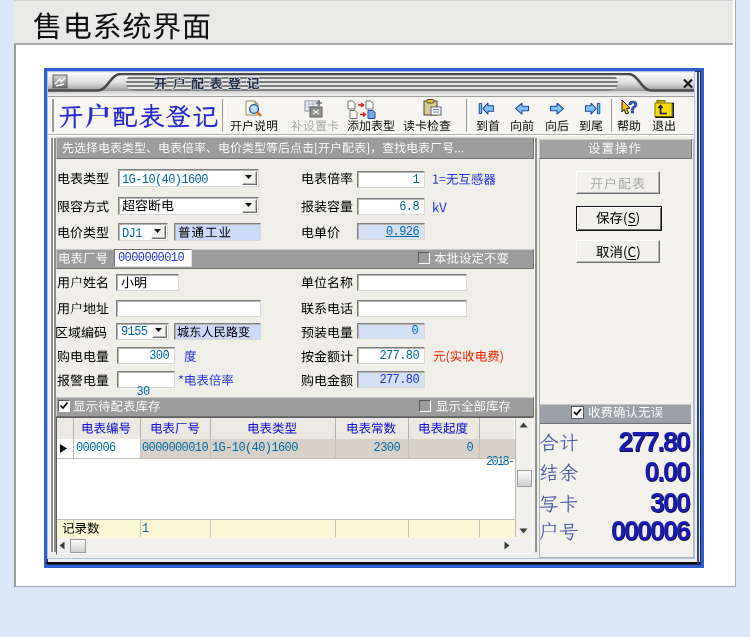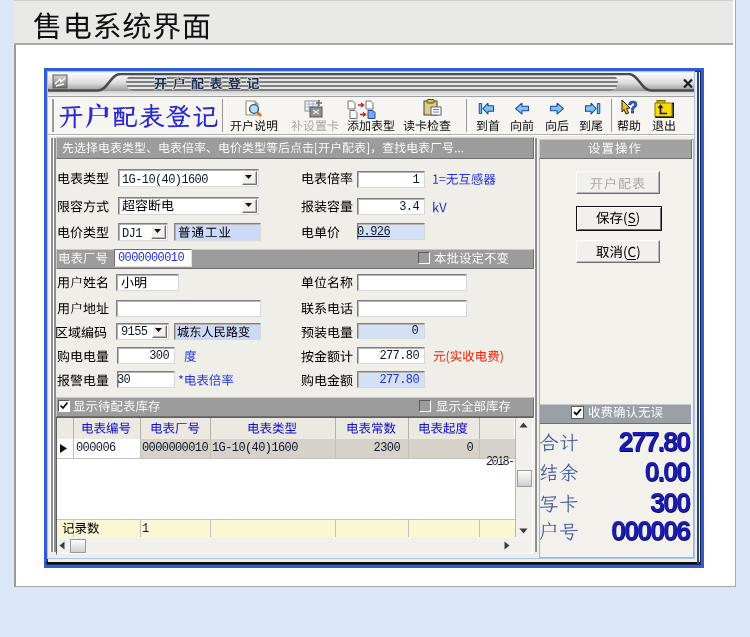--- a/index.html
+++ b/index.html
@@ -1,19 +1,19 @@
 <!DOCTYPE html>
 <html><head><meta charset="utf-8"><style>
 html,body{margin:0;padding:0;}
 body{width:750px;height:637px;background:#dbe7f8;font-family:"Liberation Sans",sans-serif;position:relative;overflow:hidden;}
 .abs{position:absolute;}
 .inp{position:absolute;background:#fff;border:1px solid #7f7f7f;border-right-color:#d8d8d8;border-bottom-color:#d8d8d8;box-shadow:inset 1px 1px 0 #b4b4b4;}
 .inpb{position:absolute;background:#d4e0f6;border:1px solid #7f7f7f;border-right-color:#d8d8d8;border-bottom-color:#d8d8d8;box-shadow:inset 1px 1px 0 #b4b4b4;}
 .bar{position:absolute;background:#9c9c9c;border-top:1px solid #c9c9c9;border-left:1px solid #c9c9c9;border-right:1px solid #6f6f6f;border-bottom:1px solid #6f6f6f;}
-.val{position:absolute;font-family:"Liberation Mono",monospace;font-size:12px;letter-spacing:-0.6px;color:#0f172a;line-height:14px;}
+.val{position:absolute;font-family:"Liberation Mono",monospace;font-size:12px;letter-spacing:-0.6px;color:#0369a1;line-height:14px;}
 .btn3d{position:absolute;background:#f1f0ec;border:1px solid;border-color:#ffffff #6d6d6d #6d6d6d #ffffff;box-shadow:inset -1px -1px 0 #b9b9b9;}
 </style></head><body>
 <div class="abs" style="left:14px;top:0;width:719px;height:586px;background:#ffffff;border-left:2px solid #9a9a9a;border-right:1px solid #a8a8a8;border-bottom:1px solid #a8a8a8;"></div>
 <div class="abs" style="left:14px;top:0;width:719px;height:42px;background:#e9e9e8;border-top:1px solid #d0d0d0;border-bottom:2px solid #a9a9a9;"></div>
 <svg style="position:absolute;left:33px;top:5px;overflow:visible" width="182" height="47">
     <g transform="translate(0,31.9)">
       <path d="M7.2 -24.4C5.8 -21.1 3.5 -18 0.9 -15.9C1.4 -15.5 2.2 -14.6 2.5 -14.2C3.3 -15 4.2 -16 5.1 -17V-7.4H7.2V-8.6H26.2V-10.3H16.8V-12.4H24.2V-14H16.8V-16H24.1V-17.5H16.8V-19.5H25.5V-21.2H17.2C16.8 -22.2 16.1 -23.4 15.5 -24.4L13.5 -23.8C14 -23 14.5 -22 14.8 -21.2H7.9C8.4 -22 8.9 -22.9 9.3 -23.8ZM5 -6.5V2.4H7.2V1H22.2V2.4H24.4V-6.5ZM7.2 -0.8V-4.6H22.2V-0.8ZM14.7 -16V-14H7.2V-16ZM14.7 -17.5H7.2V-19.5H14.7ZM14.7 -12.4V-10.3H7.2V-12.4Z M42.9 -11.8V-7.7H35.7V-11.8ZM45.2 -11.8H52.7V-7.7H45.2ZM42.9 -13.9H35.7V-18H42.9ZM45.2 -13.9V-18H52.7V-13.9ZM33.5 -20.2V-3.7H35.7V-5.5H42.9V-2.5C42.9 0.9 43.9 1.8 47.1 1.8C47.8 1.8 52.7 1.8 53.5 1.8C56.6 1.8 57.3 0.3 57.7 -4.1C57 -4.3 56.1 -4.7 55.5 -5.1C55.3 -1.3 55 -0.4 53.4 -0.4C52.4 -0.4 48.1 -0.4 47.3 -0.4C45.5 -0.4 45.2 -0.7 45.2 -2.4V-5.5H54.9V-20.2H45.2V-24.3H42.9V-20.2Z M67.9 -6.5C66.4 -4.4 64 -2.3 61.6 -0.9C62.2 -0.6 63.1 0.2 63.5 0.6C65.7 -1 68.3 -3.4 70.1 -5.7ZM78 -5.5C80.5 -3.7 83.4 -1 84.9 0.6L86.7 -0.7C85.2 -2.3 82.2 -4.9 79.8 -6.6ZM78.9 -12.9C79.6 -12.2 80.4 -11.4 81.2 -10.5L68.4 -9.7C72.8 -11.8 77.2 -14.5 81.5 -17.7L79.8 -19.1C78.4 -18 76.8 -16.8 75.3 -15.7L68.2 -15.4C70.2 -16.9 72.4 -18.7 74.3 -20.8C78.1 -21.1 81.6 -21.7 84.4 -22.3L82.9 -24.2C78.2 -23 69.8 -22.2 62.7 -21.8C62.9 -21.3 63.2 -20.5 63.3 -20C65.8 -20.1 68.5 -20.2 71.2 -20.5C69.3 -18.5 67.2 -16.8 66.4 -16.3C65.6 -15.6 64.9 -15.2 64.3 -15.1C64.5 -14.6 64.8 -13.6 64.9 -13.2C65.5 -13.4 66.4 -13.5 72.3 -13.9C69.8 -12.3 67.7 -11.2 66.7 -10.7C64.9 -9.8 63.6 -9.3 62.7 -9.1C62.9 -8.6 63.3 -7.5 63.3 -7.1C64.2 -7.4 65.3 -7.6 73.3 -8.2V-0.6C73.3 -0.3 73.2 -0.1 72.7 -0.1C72.2 -0.1 70.6 -0.1 68.9 -0.2C69.2 0.4 69.6 1.4 69.7 2C71.8 2 73.3 2 74.2 1.6C75.2 1.3 75.5 0.7 75.5 -0.6V-8.4L82.7 -8.9C83.5 -7.9 84.2 -7 84.7 -6.3L86.5 -7.3C85.3 -9.1 82.8 -11.7 80.5 -13.7Z M109.6 -10.2V-1C109.6 1.1 110.1 1.7 112.2 1.7C112.6 1.7 114.3 1.7 114.7 1.7C116.5 1.7 117 0.6 117.2 -3.3C116.6 -3.5 115.8 -3.8 115.3 -4.2C115.2 -0.7 115.1 -0.2 114.5 -0.2C114.1 -0.2 112.8 -0.2 112.5 -0.2C111.9 -0.2 111.8 -0.3 111.8 -1V-10.2ZM104.2 -10.2C104 -4.4 103.3 -1.3 98.6 0.5C99.1 0.9 99.7 1.7 100 2.2C105.2 0.1 106.1 -3.7 106.3 -10.2ZM90.6 -1.5 91.1 0.6C93.7 -0.2 97.1 -1.3 100.4 -2.4L100 -4.3C96.5 -3.2 93 -2.1 90.6 -1.5ZM106.7 -23.9C107.2 -22.7 107.9 -21.1 108.2 -20.2H101.2V-18.2H106.4C105.1 -16.4 103.1 -13.7 102.5 -13.1C101.9 -12.6 101.2 -12.4 100.6 -12.2C100.9 -11.7 101.3 -10.6 101.3 -10.1C102.2 -10.4 103.4 -10.6 113.9 -11.6C114.4 -10.8 114.8 -10 115.1 -9.5L116.9 -10.5C116.1 -12.2 114.2 -14.9 112.6 -16.9L110.9 -16C111.5 -15.2 112.2 -14.2 112.8 -13.3L104.8 -12.6C106.1 -14.2 107.8 -16.5 109 -18.2H116.9V-20.2H108.5L110.4 -20.7C110 -21.7 109.3 -23.3 108.7 -24.4ZM91.1 -12.3C91.6 -12.5 92.2 -12.6 95.7 -13.1C94.5 -11.3 93.3 -9.9 92.8 -9.3C91.9 -8.2 91.2 -7.5 90.6 -7.4C90.9 -6.8 91.2 -5.7 91.3 -5.3C91.9 -5.7 92.9 -6 100.1 -7.5C100 -8 100 -8.8 100.1 -9.5L94.6 -8.4C96.8 -10.9 99 -14 100.8 -17.2L98.9 -18.3C98.3 -17.3 97.7 -16.2 97 -15.1L93.5 -14.8C95.3 -17.3 97.1 -20.4 98.4 -23.5L96.2 -24.5C94.9 -21 92.8 -17.2 92.1 -16.3C91.4 -15.3 90.9 -14.6 90.4 -14.5C90.6 -13.9 91 -12.7 91.1 -12.3Z M128.2 -7.9V-6.1C128.2 -4 127.7 -1.2 122.6 0.8C123.1 1.2 123.8 1.9 124.1 2.5C129.8 0.2 130.5 -3.3 130.5 -6.1V-7.9ZM125.9 -16.8H132.6V-13.6H125.9ZM134.7 -16.8H141.5V-13.6H134.7ZM125.9 -21.6H132.6V-18.5H125.9ZM134.7 -21.6H141.5V-18.5H134.7ZM137.4 -7.9V2.3H139.7V-7.8C141.5 -6.6 143.6 -5.5 145.6 -4.9C145.9 -5.5 146.6 -6.3 147.1 -6.8C143.6 -7.7 140.2 -9.5 137.9 -11.8H143.7V-23.4H123.8V-11.8H129.6C127.3 -9.5 123.8 -7.5 120.5 -6.6C121 -6.1 121.6 -5.3 122 -4.8C125.8 -6.1 129.8 -8.7 132.2 -11.8H135.4C136.5 -10.3 138 -9 139.6 -7.9Z M160.3 -9.7H166.4V-6.4H160.3ZM160.3 -11.5V-14.7H166.4V-11.5ZM160.3 -4.6H166.4V-1.2H160.3ZM150.7 -22.4V-20.4H161.9C161.7 -19.2 161.4 -17.8 161.1 -16.7H152V2.3H154.1V0.8H172.8V2.3H175V-16.7H163.3L164.4 -20.4H176.4V-22.4ZM154.1 -1.2V-14.7H158.3V-1.2ZM172.8 -1.2H168.4V-14.7H172.8Z" fill="#101010"></path>
     </g>
   </svg>
 <div class="abs" style="left:44px;top:68px;width:654px;height:494px;background:#efeee8;border:3px solid #2e5ed2;box-shadow:inset 0 0 0 1px #1b2747;"></div>
@@ -246,33 +246,33 @@
     <g transform="translate(0,13.8)">
       <path d="M1.1 0H6.1V-1H4.3V-9.2H3.4C2.9 -8.9 2.3 -8.7 1.5 -8.5V-7.8H3.2V-1H1.1Z M7.4 -5.7H13.4V-6.5H7.4ZM7.4 -2.7H13.4V-3.5H7.4Z M15.3 -9.7V-8.7H19.4C19.4 -7.9 19.4 -6.9 19.2 -6H14.5V-5.1H19.1C18.5 -2.9 17.3 -0.9 14.4 0.2C14.6 0.4 14.9 0.8 15 1C18.2 -0.3 19.5 -2.6 20 -5.1H20.3V-0.8C20.3 0.4 20.6 0.7 21.9 0.7C22.2 0.7 24 0.7 24.2 0.7C25.5 0.7 25.8 0.2 25.9 -1.8C25.6 -1.9 25.2 -2 25 -2.2C24.9 -0.5 24.8 -0.2 24.2 -0.2C23.8 -0.2 22.3 -0.2 22 -0.2C21.4 -0.2 21.2 -0.3 21.2 -0.8V-5.1H25.8V-6H20.2C20.3 -6.9 20.4 -7.8 20.4 -8.7H25.1V-9.7Z M27 -0.4V0.5H38.3V-0.4H35.2C35.5 -2.4 35.9 -5.1 36 -6.8L35.3 -6.9L35.2 -6.9H30.8L31.2 -8.9H37.9V-9.8H27.4V-8.9H30.1C29.8 -6.8 29.3 -4 28.8 -2.4H34.5L34.2 -0.4ZM30.6 -6H35C34.9 -5.2 34.8 -4.2 34.6 -3.3H30.1C30.2 -4.1 30.4 -5 30.6 -6Z M41.8 -7.6V-7H45.8V-7.6ZM42.1 -2.4V-0.3C42.1 0.7 42.5 0.9 44 0.9C44.3 0.9 46.5 0.9 46.9 0.9C48.1 0.9 48.4 0.5 48.5 -1.1C48.3 -1.1 47.9 -1.2 47.6 -1.4C47.6 -0.1 47.5 0.1 46.8 0.1C46.3 0.1 44.4 0.1 44 0.1C43.2 0.1 43.1 0.1 43.1 -0.3V-2.4ZM44.1 -2.5C44.7 -2 45.4 -1.1 45.7 -0.6L46.5 -1C46.1 -1.5 45.4 -2.3 44.8 -2.9ZM48.4 -2C48.9 -1.3 49.5 -0.3 49.7 0.4L50.6 0.1C50.4 -0.6 49.8 -1.6 49.2 -2.3ZM40.8 -2C40.5 -1.3 40 -0.4 39.5 0.2L40.3 0.6C40.8 -0.1 41.2 -1 41.5 -1.7ZM42.8 -5.5H44.8V-4.2H42.8ZM42 -6.2V-3.5H45.5V-6.2ZM40.5 -9.2V-7.4C40.5 -6.1 40.4 -4.3 39.4 -3C39.6 -2.9 40 -2.6 40.1 -2.4C41.1 -3.9 41.3 -5.9 41.3 -7.4V-8.5H46.2C46.4 -7 46.7 -5.7 47.2 -4.7C46.7 -4.2 46.1 -3.8 45.5 -3.4C45.7 -3.2 46 -2.9 46.1 -2.8C46.7 -3.1 47.1 -3.5 47.6 -3.9C48.1 -3.1 48.8 -2.6 49.6 -2.6C50.4 -2.6 50.7 -3.1 50.8 -4.7C50.6 -4.8 50.3 -4.9 50.1 -5.1C50 -4 49.9 -3.5 49.6 -3.5C49.1 -3.5 48.6 -3.9 48.2 -4.6C49 -5.5 49.6 -6.5 50 -7.7L49.2 -7.9C48.8 -7 48.4 -6.2 47.8 -5.4C47.5 -6.2 47.2 -7.3 47.1 -8.5H50.7V-9.2H49.3L49.7 -9.6C49.4 -9.9 48.7 -10.3 48.1 -10.5L47.6 -10.1C48.1 -9.9 48.6 -9.5 49 -9.2H47C47 -9.6 47 -10.1 46.9 -10.5H46C46 -10.1 46.1 -9.6 46.1 -9.2Z M53.8 -9.1H56V-7.4H53.8ZM59.1 -9.1H61.4V-7.4H59.1ZM59 -6.1C59.6 -5.9 60.2 -5.5 60.6 -5.2H57C57.3 -5.7 57.6 -6.1 57.8 -6.5L56.8 -6.7V-9.9H53V-6.6H56.8C56.6 -6.1 56.3 -5.7 55.9 -5.2H52V-4.4H55.1C54.2 -3.7 53.1 -3 51.8 -2.5C51.9 -2.3 52.2 -2 52.3 -1.8L53 -2.1V1H53.9V0.6H55.9V0.9H56.8V-2.9H54.5C55.2 -3.3 55.8 -3.9 56.3 -4.4H58.6C59.2 -3.8 59.9 -3.3 60.6 -2.9H58.3V1H59.2V0.6H61.4V0.9H62.3V-2.1L62.9 -1.9C63 -2.1 63.3 -2.4 63.5 -2.6C62.2 -2.9 60.8 -3.6 59.8 -4.4H63.2V-5.2H61L61.4 -5.6C61 -5.9 60.2 -6.3 59.5 -6.6ZM58.3 -9.9V-6.6H62.3V-9.9ZM53.9 -0.2V-2H55.9V-0.2ZM59.2 -0.2V-2H61.4V-0.2Z" fill="#2233dd"></path>
     </g>
   </svg>
 <svg style="position:absolute;left:301px;top:197px;overflow:visible" width="56" height="23">
     <g transform="translate(0,14.3)">
       <path d="M5.5 -10.5V1H6.5V-5.1H6.9C7.4 -3.8 8 -2.5 8.9 -1.4C8.2 -0.7 7.4 -0.1 6.5 0.4C6.8 0.5 7.1 0.8 7.2 1.1C8.1 0.6 8.9 -0 9.5 -0.7C10.2 0 11 0.6 11.8 1C12 0.8 12.3 0.4 12.5 0.2C11.6 -0.2 10.8 -0.8 10.1 -1.5C11.1 -2.7 11.7 -4.2 12.1 -5.8L11.4 -6.1L11.2 -6H6.5V-9.6H10.6C10.6 -8.4 10.5 -7.9 10.3 -7.7C10.2 -7.6 10.1 -7.6 9.8 -7.6C9.5 -7.6 8.7 -7.6 7.8 -7.7C8 -7.5 8.1 -7.1 8.1 -6.9C9 -6.8 9.8 -6.8 10.2 -6.9C10.6 -6.9 10.9 -7 11.2 -7.2C11.4 -7.5 11.6 -8.2 11.6 -10.1C11.6 -10.2 11.6 -10.5 11.6 -10.5ZM7.8 -5.1H10.9C10.6 -4.1 10.1 -3.1 9.5 -2.2C8.8 -3.1 8.2 -4.1 7.8 -5.1ZM2.5 -10.9V-8.3H0.6V-7.3H2.5V-4.6L0.4 -4L0.7 -3L2.5 -3.6V-0.2C2.5 0.1 2.4 0.1 2.2 0.1C2 0.1 1.3 0.1 0.6 0.1C0.7 0.4 0.8 0.8 0.9 1C1.9 1 2.5 1 2.9 0.9C3.3 0.7 3.4 0.4 3.4 -0.2V-3.9L5 -4.3L4.9 -5.3L3.4 -4.8V-7.3H4.9V-8.3H3.4V-10.9Z M13.9 -9.6C14.5 -9.2 15.2 -8.6 15.5 -8.2L16.1 -8.9C15.8 -9.3 15.1 -9.8 14.5 -10.2ZM18.7 -4.9C18.9 -4.6 19 -4.3 19.1 -4H13.7V-3.2H18.2C17 -2.4 15.2 -1.7 13.5 -1.3C13.7 -1.1 13.9 -0.8 14 -0.6C14.8 -0.8 15.6 -1 16.4 -1.4V-0.5C16.4 0 16 0.2 15.7 0.3C15.8 0.5 16 0.9 16 1.1C16.3 0.9 16.8 0.8 20.5 0C20.5 -0.2 20.5 -0.6 20.5 -0.8L17.3 -0.1V-1.8C18.1 -2.2 18.9 -2.7 19.4 -3.2C20.5 -1.1 22.4 0.3 24.9 1C25 0.7 25.3 0.3 25.5 0.2C24.3 -0.1 23.2 -0.5 22.3 -1.2C23.1 -1.5 24 -2 24.6 -2.5L23.9 -3C23.4 -2.6 22.5 -2 21.7 -1.6C21.2 -2.1 20.7 -2.6 20.4 -3.2H25.3V-4H20.2C20.1 -4.4 19.9 -4.8 19.6 -5.1ZM21.1 -10.9V-9.1H18V-8.3H21.1V-6.2H18.4V-5.3H24.9V-6.2H22.1V-8.3H25.2V-9.1H22.1V-10.9ZM13.5 -6.3 13.8 -5.5 16.5 -6.7V-4.8H17.4V-10.9H16.5V-7.6C15.4 -7.1 14.3 -6.6 13.5 -6.3Z M30.3 -8.2C29.6 -7.3 28.3 -6.3 27.2 -5.8C27.4 -5.6 27.7 -5.2 27.8 -5C29 -5.7 30.4 -6.8 31.2 -7.9ZM33.6 -7.6C34.8 -6.9 36.3 -5.8 37 -5L37.7 -5.7C37 -6.4 35.5 -7.5 34.3 -8.2ZM32.4 -7.1C31.2 -5.1 28.9 -3.5 26.5 -2.6C26.7 -2.4 27 -2.1 27.1 -1.8C27.7 -2.1 28.3 -2.4 28.9 -2.7V1.1H29.8V0.6H35.2V1H36.2V-2.8C36.7 -2.5 37.3 -2.3 37.8 -2C38 -2.3 38.2 -2.6 38.5 -2.8C36.4 -3.7 34.5 -4.7 33 -6.4L33.3 -6.7ZM29.8 -0.3V-2.4H35.2V-0.3ZM29.9 -3.3C30.9 -4 31.8 -4.8 32.5 -5.7C33.4 -4.7 34.3 -4 35.3 -3.3ZM31.6 -10.8C31.8 -10.5 32 -10.1 32.2 -9.7H27.1V-7.4H28V-8.8H36.9V-7.4H37.9V-9.7H33.3C33.1 -10.1 32.9 -10.6 32.6 -11Z M42.2 -8.6H48.7V-7.9H42.2ZM42.2 -9.9H48.7V-9.2H42.2ZM41.3 -10.5V-7.3H49.7V-10.5ZM39.7 -6.8V-6H51.3V-6.8ZM42 -3.5H45V-2.8H42ZM46 -3.5H49.1V-2.8H46ZM42 -4.8H45V-4.1H42ZM46 -4.8H49.1V-4.1H46ZM39.6 -0V0.7H51.4V-0H46V-0.8H50.3V-1.5H46V-2.2H50.1V-5.5H41.1V-2.2H45V-1.5H40.7V-0.8H45V-0Z" fill="#000000"></path>
     </g>
   </svg>
 <div class="inp" style="left:357px;top:198px;width:66px;height:15px;"></div>
-<div class="val" style="left:357px;top:200px;width:62px;text-align:right;">3.4</div>
+<div class="val" style="left:357px;top:200px;width:62px;text-align:right;">6.8</div>
 <svg style="position:absolute;left:432px;top:198px;overflow:visible" width="18" height="23">
     <g transform="translate(0,14.3)">
       <path d="M1.2 0H2.4V-1.9L3.7 -3.4L5.8 0H7L4.4 -4.2L6.7 -7.1H5.4L2.4 -3.3H2.4V-10.3H1.2Z M10.2 0H11.6L14.7 -9.5H13.4L11.9 -4.4C11.6 -3.2 11.3 -2.3 11 -1.2H10.9C10.6 -2.3 10.3 -3.2 10 -4.4L8.4 -9.5H7.2Z" fill="#2233dd"></path>
     </g>
   </svg>
 <svg style="position:absolute;left:301px;top:223px;overflow:visible" width="43" height="23">
     <g transform="translate(0,14.3)">
       <path d="M5.9 -5.3V-3.4H2.7V-5.3ZM6.9 -5.3H10.2V-3.4H6.9ZM5.9 -6.2H2.7V-8.1H5.9ZM6.9 -6.2V-8.1H10.2V-6.2ZM1.6 -9V-1.7H2.7V-2.5H5.9V-1.1C5.9 0.4 6.3 0.8 7.8 0.8C8.1 0.8 10.3 0.8 10.6 0.8C12 0.8 12.3 0.1 12.5 -1.8C12.2 -1.9 11.8 -2.1 11.5 -2.3C11.4 -0.6 11.3 -0.2 10.6 -0.2C10.1 -0.2 8.2 -0.2 7.8 -0.2C7 -0.2 6.9 -0.3 6.9 -1.1V-2.5H11.2V-9H6.9V-10.9H5.9V-9Z M15.9 -5.7H19V-4.3H15.9ZM20 -5.7H23.2V-4.3H20ZM15.9 -7.8H19V-6.5H15.9ZM20 -7.8H23.2V-6.5H20ZM22.2 -10.9C21.9 -10.2 21.4 -9.3 20.9 -8.7H17.8L18.3 -8.9C18 -9.5 17.4 -10.3 16.9 -10.9L16.1 -10.5C16.5 -9.9 17 -9.2 17.3 -8.7H14.9V-3.4H19V-2.2H13.7V-1.3H19V1H20V-1.3H25.3V-2.2H20V-3.4H24.2V-8.7H22C22.4 -9.2 22.9 -9.9 23.3 -10.5Z M35.4 -5.9V1H36.4V-5.9ZM31.7 -5.8V-4.1C31.7 -2.8 31.6 -0.8 29.7 0.5C29.9 0.6 30.3 0.9 30.4 1.1C32.5 -0.4 32.7 -2.6 32.7 -4.1V-5.8ZM33.8 -10.9C33.1 -9.3 31.7 -7.3 29.3 -6C29.6 -5.9 29.8 -5.5 30 -5.3C31.8 -6.4 33.1 -7.8 34 -9.3C35.1 -7.7 36.5 -6.3 37.9 -5.4C38.1 -5.7 38.4 -6 38.6 -6.2C37.1 -7 35.5 -8.6 34.5 -10.2L34.8 -10.8ZM29.5 -10.9C28.8 -8.9 27.7 -7 26.5 -5.7C26.7 -5.5 26.9 -5 27.1 -4.8C27.4 -5.2 27.8 -5.7 28.2 -6.2V1H29.1V-7.8C29.6 -8.7 30.1 -9.7 30.4 -10.6Z" fill="#000000"></path>
     </g>
   </svg>
 <div class="inpb" style="left:357px;top:223px;width:66px;height:15px;"></div>
-<div class="val" style="left:357px;top:225px;width:62px;text-align:left;text-decoration:underline;">0.926</div>
+<div class="val" style="left:357px;top:225px;width:62px;text-align:right;text-decoration:underline;">0.926</div>
 <div class="bar" style="left:56px;top:249px;width:476px;height:18px;"></div>
 <svg style="position:absolute;left:58px;top:249px;overflow:visible" width="54" height="22">
     <g transform="translate(0,13.8)">
       <path d="M5.7 -5.1V-3.3H2.6V-5.1ZM6.6 -5.1H9.9V-3.3H6.6ZM5.7 -6H2.6V-7.8H5.7ZM6.6 -6V-7.8H9.9V-6ZM1.6 -8.7V-1.6H2.6V-2.4H5.7V-1.1C5.7 0.4 6.1 0.8 7.5 0.8C7.8 0.8 9.9 0.8 10.2 0.8C11.6 0.8 11.9 0.1 12 -1.8C11.7 -1.9 11.3 -2 11.1 -2.2C11 -0.6 10.9 -0.2 10.2 -0.2C9.7 -0.2 7.9 -0.2 7.5 -0.2C6.8 -0.2 6.6 -0.3 6.6 -1V-2.4H10.8V-8.7H6.6V-10.5H5.7V-8.7Z M15.7 1C15.9 0.8 16.4 0.6 19.9 -0.5C19.8 -0.7 19.8 -1 19.7 -1.3L16.7 -0.4V-3.1C17.4 -3.7 18.1 -4.2 18.6 -4.8C19.6 -2.2 21.4 -0.3 24 0.6C24.1 0.3 24.4 -0 24.6 -0.2C23.4 -0.6 22.3 -1.2 21.4 -2C22.2 -2.5 23.1 -3.2 23.9 -3.8L23.1 -4.3C22.5 -3.8 21.6 -3.1 20.9 -2.6C20.4 -3.2 19.9 -4 19.6 -4.8H24.2V-5.6H19.2V-6.7H23.2V-7.5H19.2V-8.6H23.8V-9.4H19.2V-10.5H18.2V-9.4H13.8V-8.6H18.2V-7.5H14.4V-6.7H18.2V-5.6H13.3V-4.8H17.5C16.3 -3.8 14.5 -2.8 12.9 -2.3C13.2 -2.1 13.4 -1.8 13.6 -1.5C14.3 -1.8 15 -2.1 15.7 -2.5V-0.7C15.7 -0.2 15.4 0 15.2 0.1C15.4 0.3 15.6 0.8 15.7 1Z M26.8 -9.6V-5.9C26.8 -4 26.7 -1.4 25.5 0.4C25.8 0.5 26.2 0.8 26.4 1C27.6 -1 27.8 -3.9 27.8 -5.9V-8.7H36.7V-9.6Z M40.8 -9.2H46.7V-7.5H40.8ZM39.8 -10V-6.6H47.7V-10ZM38.3 -5.5V-4.6H40.9C40.6 -3.9 40.3 -3 40 -2.4H46.6C46.4 -0.9 46.1 -0.2 45.8 0C45.6 0.1 45.5 0.1 45.2 0.1C44.8 0.1 43.9 0.1 43 0C43.2 0.3 43.4 0.7 43.4 0.9C44.2 1 45.1 1 45.5 1C46 1 46.3 0.9 46.6 0.6C47 0.2 47.4 -0.7 47.6 -2.8C47.7 -3 47.7 -3.2 47.7 -3.2H41.4L41.9 -4.6H49.2V-5.5Z" fill="#ffffff"></path>
     </g>
   </svg>
 <div class="abs" style="left:114px;top:249px;width:76px;height:16px;background:#ffffff;border:1px solid #6f6f6f;border-right-color:#e0e0e0;border-bottom-color:#e0e0e0;"></div>
 <div class="val" style="left:118px;top:251px;color:#2233cc;">0000000010</div>
 <div class="abs" style="left:418px;top:252px;width:10px;height:10px;background:#9c9c9c;border:1px solid #ffffff;border-top-color:#5a5a5a;border-left-color:#5a5a5a;"></div>
 <svg style="position:absolute;left:434px;top:249px;overflow:visible" width="79" height="22">
@@ -356,21 +356,21 @@
     <g transform="translate(0,13.8)">
       <path d="M1.8 -9.5V-8.6H10.7V-9.5ZM0.7 -6V-5.1H3.9C3.7 -2.8 3.3 -0.8 0.6 0.2C0.8 0.4 1.1 0.8 1.2 1C4.1 -0.2 4.7 -2.4 4.9 -5.1H7.3V-0.6C7.3 0.5 7.6 0.8 8.7 0.8C9 0.8 10.3 0.8 10.5 0.8C11.6 0.8 11.9 0.2 12 -2C11.7 -2 11.3 -2.2 11.1 -2.4C11.1 -0.5 11 -0.1 10.5 -0.1C10.2 -0.1 9.1 -0.1 8.8 -0.1C8.3 -0.1 8.2 -0.2 8.2 -0.6V-5.1H11.8V-6Z M15.5 2.5 16.2 2.1C15.1 0.4 14.6 -1.8 14.6 -3.9C14.6 -6 15.1 -8.1 16.2 -9.9L15.5 -10.2C14.3 -8.3 13.7 -6.3 13.7 -3.9C13.7 -1.4 14.3 0.6 15.5 2.5Z M23.5 -1.3C25.1 -0.7 26.8 0.2 27.8 0.9L28.4 0.2C27.3 -0.6 25.6 -1.4 23.9 -2ZM19.7 -7C20.4 -6.6 21.2 -5.9 21.6 -5.5L22.2 -6.2C21.8 -6.6 21 -7.2 20.3 -7.6ZM18.5 -5C19.2 -4.6 20 -4 20.4 -3.6L21 -4.3C20.6 -4.7 19.7 -5.3 19 -5.6ZM17.9 -9.1V-6.5H18.8V-8.2H27.2V-6.5H28.1V-9.1H23.8C23.7 -9.5 23.3 -10.1 23 -10.6L22.1 -10.3C22.3 -9.9 22.6 -9.5 22.7 -9.1ZM17.6 -3.2V-2.4H22.1C21.4 -1.2 20.1 -0.4 17.7 0.1C17.9 0.4 18.2 0.7 18.3 1C21.1 0.3 22.5 -0.8 23.2 -2.4H28.4V-3.2H23.5C23.9 -4.4 23.9 -5.9 24 -7.6H23C23 -5.8 22.9 -4.4 22.5 -3.2Z M36.6 -7.2H39.3C39 -5.6 38.6 -4.2 38 -3.1C37.4 -4.2 36.9 -5.6 36.5 -7ZM36.4 -10.5C36.1 -8.3 35.4 -6.3 34.3 -5C34.6 -4.8 34.9 -4.4 35 -4.2C35.4 -4.7 35.7 -5.2 36 -5.8C36.4 -4.5 36.9 -3.3 37.5 -2.2C36.8 -1.2 35.8 -0.4 34.6 0.2C34.8 0.4 35.1 0.8 35.2 1C36.4 0.4 37.3 -0.4 38 -1.4C38.8 -0.4 39.6 0.4 40.6 1C40.8 0.7 41.1 0.4 41.3 0.2C40.2 -0.3 39.3 -1.2 38.6 -2.2C39.4 -3.6 39.9 -5.2 40.2 -7.2H41.2V-8.1H36.9C37.1 -8.8 37.3 -9.6 37.4 -10.4ZM30.4 -1.2C30.6 -1.5 31 -1.6 33.3 -2.5V1H34.2V-10.3H33.3V-3.4L31.4 -2.7V-9.1H30.4V-3C30.4 -2.5 30.2 -2.2 30 -2.1C30.1 -1.9 30.3 -1.5 30.4 -1.2Z M47.4 -5.1V-3.3H44.3V-5.1ZM48.4 -5.1H51.6V-3.3H48.4ZM47.4 -6H44.3V-7.8H47.4ZM48.4 -6V-7.8H51.6V-6ZM43.3 -8.7V-1.6H44.3V-2.4H47.4V-1.1C47.4 0.4 47.8 0.8 49.2 0.8C49.5 0.8 51.6 0.8 52 0.8C53.3 0.8 53.6 0.1 53.8 -1.8C53.5 -1.9 53.1 -2 52.8 -2.2C52.7 -0.6 52.6 -0.2 51.9 -0.2C51.5 -0.2 49.6 -0.2 49.2 -0.2C48.5 -0.2 48.4 -0.3 48.4 -1V-2.4H52.5V-8.7H48.4V-10.5H47.4V-8.7Z M60.1 -2.9C59.8 -1.1 58.7 -0.2 54.8 0.2C54.9 0.4 55.1 0.8 55.2 1C59.3 0.5 60.6 -0.6 61.1 -2.9ZM60.7 -0.7C62.3 -0.3 64.4 0.5 65.5 1L66 0.3C64.9 -0.3 62.8 -1 61.2 -1.4ZM58.6 -7.5C58.6 -7.1 58.6 -6.8 58.4 -6.5H56.7L56.8 -7.5ZM59.5 -7.5H61.5V-6.5H59.4C59.5 -6.8 59.5 -7.1 59.5 -7.5ZM56.1 -8.1C56 -7.4 55.8 -6.5 55.7 -5.8H58C57.4 -5.3 56.5 -4.8 55 -4.5C55.1 -4.3 55.3 -3.9 55.4 -3.7C55.8 -3.8 56.2 -3.9 56.6 -4V-0.7H57.5V-3.4H63.5V-0.8H64.5V-4.2H57C58.1 -4.7 58.7 -5.2 59.1 -5.8H61.5V-4.5H62.4V-5.8H64.9C64.9 -5.5 64.8 -5.3 64.8 -5.2C64.7 -5.2 64.6 -5.2 64.5 -5.2C64.3 -5.2 64 -5.2 63.6 -5.2C63.7 -5 63.8 -4.8 63.8 -4.6C64.2 -4.5 64.7 -4.5 64.9 -4.5C65.1 -4.6 65.3 -4.6 65.5 -4.8C65.7 -5 65.8 -5.4 65.9 -6.2C65.9 -6.3 65.9 -6.5 65.9 -6.5H62.4V-7.5H65.1V-9.7H62.4V-10.5H61.5V-9.7H59.5V-10.5H58.7V-9.7H55.6V-9H58.7V-8.1L56.4 -8.1ZM59.5 -9H61.5V-8.1H59.5ZM62.4 -9H64.3V-8.1H62.4Z M68 2.5C69.1 0.6 69.8 -1.4 69.8 -3.9C69.8 -6.3 69.1 -8.3 68 -10.2L67.2 -9.9C68.3 -8.1 68.9 -6 68.9 -3.9C68.9 -1.8 68.3 0.4 67.2 2.1Z" fill="#f02000"></path>
     </g>
   </svg>
 <svg style="position:absolute;left:57px;top:371px;overflow:visible" width="56" height="23">
     <g transform="translate(0,14.3)">
       <path d="M5.5 -10.5V1H6.5V-5.1H6.9C7.4 -3.8 8 -2.5 8.9 -1.4C8.2 -0.7 7.4 -0.1 6.5 0.4C6.8 0.5 7.1 0.8 7.2 1.1C8.1 0.6 8.9 -0 9.5 -0.7C10.2 0 11 0.6 11.8 1C12 0.8 12.3 0.4 12.5 0.2C11.6 -0.2 10.8 -0.8 10.1 -1.5C11.1 -2.7 11.7 -4.2 12.1 -5.8L11.4 -6.1L11.2 -6H6.5V-9.6H10.6C10.6 -8.4 10.5 -7.9 10.3 -7.7C10.2 -7.6 10.1 -7.6 9.8 -7.6C9.5 -7.6 8.7 -7.6 7.8 -7.7C8 -7.5 8.1 -7.1 8.1 -6.9C9 -6.8 9.8 -6.8 10.2 -6.9C10.6 -6.9 10.9 -7 11.2 -7.2C11.4 -7.5 11.6 -8.2 11.6 -10.1C11.6 -10.2 11.6 -10.5 11.6 -10.5ZM7.8 -5.1H10.9C10.6 -4.1 10.1 -3.1 9.5 -2.2C8.8 -3.1 8.2 -4.1 7.8 -5.1ZM2.5 -10.9V-8.3H0.6V-7.3H2.5V-4.6L0.4 -4L0.7 -3L2.5 -3.6V-0.2C2.5 0.1 2.4 0.1 2.2 0.1C2 0.1 1.3 0.1 0.6 0.1C0.7 0.4 0.8 0.8 0.9 1C1.9 1 2.5 1 2.9 0.9C3.3 0.7 3.4 0.4 3.4 -0.2V-3.9L5 -4.3L4.9 -5.3L3.4 -4.8V-7.3H4.9V-8.3H3.4V-10.9Z M15.5 -2.5V-2H23.5V-2.5ZM15.5 -3.7V-3.1H23.5V-3.7ZM15.4 -1.4V1H16.3V0.7H22.7V1H23.7V-1.4ZM16.3 0.1V-0.8H22.7V0.1ZM18.7 -5.6C18.9 -5.4 19 -5.1 19.1 -4.9H13.9V-4.2H25.1V-4.9H20.1C20 -5.2 19.8 -5.6 19.6 -5.8ZM14.9 -9.3C14.7 -8.7 14.2 -8 13.4 -7.4C13.6 -7.3 13.9 -7.1 14 -6.9C14.2 -7.1 14.4 -7.2 14.5 -7.4V-5.6H15.2V-6H17.2C17.3 -5.8 17.3 -5.6 17.3 -5.4C17.7 -5.4 18 -5.4 18.2 -5.4C18.5 -5.5 18.7 -5.5 18.9 -5.7C19.1 -6 19.2 -6.7 19.3 -8.5C19.3 -8.6 19.3 -8.8 19.3 -8.8H15.6L15.7 -9.2L15.6 -9.2H16.1V-9.7H17.5V-9.2H18.4V-9.7H19.9V-10.3H18.4V-10.9H17.5V-10.3H16.1V-10.9H15.2V-10.3H13.7V-9.7H15.2V-9.3ZM21.3 -10.9C20.9 -9.8 20.2 -8.8 19.4 -8.1C19.6 -8 19.9 -7.7 20 -7.6C20.3 -7.9 20.6 -8.2 20.9 -8.5C21.2 -8 21.5 -7.5 21.9 -7.1C21.3 -6.7 20.6 -6.4 19.8 -6.1C20 -6 20.2 -5.6 20.3 -5.5C21.1 -5.7 21.9 -6.1 22.5 -6.6C23.2 -6 24 -5.6 24.9 -5.3C25.1 -5.6 25.3 -5.9 25.5 -6.1C24.6 -6.3 23.8 -6.6 23.2 -7.1C23.7 -7.6 24.2 -8.3 24.4 -9.1H25.3V-9.8H21.7C21.8 -10.1 22 -10.4 22.1 -10.8ZM23.5 -9.1C23.3 -8.5 23 -8 22.5 -7.6C22 -8 21.7 -8.6 21.4 -9.1ZM18.4 -8.2C18.4 -6.9 18.3 -6.4 18.1 -6.2C18.1 -6.1 18 -6.1 17.9 -6.1L17.5 -6.1V-7.8H14.9L15.2 -8.2ZM15.2 -7.3H16.8V-6.5H15.2Z M31.9 -5.3V-3.4H28.7V-5.3ZM32.9 -5.3H36.2V-3.4H32.9ZM31.9 -6.2H28.7V-8.1H31.9ZM32.9 -6.2V-8.1H36.2V-6.2ZM27.6 -9V-1.7H28.7V-2.5H31.9V-1.1C31.9 0.4 32.3 0.8 33.8 0.8C34.1 0.8 36.3 0.8 36.6 0.8C38 0.8 38.3 0.1 38.5 -1.8C38.2 -1.9 37.8 -2.1 37.5 -2.3C37.4 -0.6 37.3 -0.2 36.6 -0.2C36.1 -0.2 34.2 -0.2 33.8 -0.2C33 -0.2 32.9 -0.3 32.9 -1.1V-2.5H37.2V-9H32.9V-10.9H31.9V-9Z M42.2 -8.6H48.7V-7.9H42.2ZM42.2 -9.9H48.7V-9.2H42.2ZM41.3 -10.5V-7.3H49.7V-10.5ZM39.7 -6.8V-6H51.3V-6.8ZM42 -3.5H45V-2.8H42ZM46 -3.5H49.1V-2.8H46ZM42 -4.8H45V-4.1H42ZM46 -4.8H49.1V-4.1H46ZM39.6 -0V0.7H51.4V-0H46V-0.8H50.3V-1.5H46V-2.2H50.1V-5.5H41.1V-2.2H45V-1.5H40.7V-0.8H45V-0Z" fill="#000000"></path>
     </g>
   </svg>
 <div class="inp" style="left:117px;top:371px;width:56px;height:15px;"></div>
-<div class="val" style="left:117px;top:373px;width:52px;text-align:left;">30</div>
+<div class="val" style="left:117px;top:385px;width:52px;text-align:center;">30</div>
 <svg style="position:absolute;left:178px;top:371px;overflow:visible" width="59" height="22">
     <g transform="translate(0,13.8)">
       <path d="M1.9 -5.9 2.9 -7.1 3.9 -5.9 4.5 -6.3 3.7 -7.6 5 -8.2 4.8 -8.8 3.4 -8.5 3.2 -10H2.6L2.5 -8.4L1 -8.8L0.8 -8.2L2.2 -7.6L1.4 -6.3Z M11.5 -5.1V-3.3H8.4V-5.1ZM12.5 -5.1H15.7V-3.3H12.5ZM11.5 -6H8.4V-7.8H11.5ZM12.5 -6V-7.8H15.7V-6ZM7.4 -8.7V-1.6H8.4V-2.4H11.5V-1.1C11.5 0.4 11.9 0.8 13.3 0.8C13.6 0.8 15.7 0.8 16.1 0.8C17.4 0.8 17.7 0.1 17.9 -1.8C17.6 -1.9 17.2 -2 16.9 -2.2C16.8 -0.6 16.7 -0.2 16 -0.2C15.6 -0.2 13.7 -0.2 13.4 -0.2C12.6 -0.2 12.5 -0.3 12.5 -1V-2.4H16.6V-8.7H12.5V-10.5H11.5V-8.7Z M21.5 1C21.8 0.8 22.2 0.6 25.7 -0.5C25.7 -0.7 25.6 -1 25.6 -1.3L22.5 -0.4V-3.1C23.3 -3.7 23.9 -4.2 24.5 -4.8C25.5 -2.2 27.2 -0.3 29.8 0.6C29.9 0.3 30.2 -0 30.4 -0.2C29.2 -0.6 28.1 -1.2 27.3 -2C28 -2.5 29 -3.2 29.7 -3.8L28.9 -4.3C28.4 -3.8 27.5 -3.1 26.7 -2.6C26.2 -3.2 25.7 -4 25.4 -4.8H30V-5.6H25V-6.7H29.1V-7.5H25V-8.6H29.6V-9.4H25V-10.5H24.1V-9.4H19.6V-8.6H24.1V-7.5H20.3V-6.7H24.1V-5.6H19.1V-4.8H23.3C22.1 -3.8 20.3 -2.8 18.8 -2.3C19 -2.1 19.3 -1.8 19.4 -1.5C20.1 -1.8 20.8 -2.1 21.6 -2.5V-0.7C21.6 -0.2 21.3 0 21.1 0.1C21.2 0.3 21.4 0.8 21.5 1Z M36.1 -7.9C36.4 -7.2 36.8 -6.3 36.9 -5.7L37.7 -6C37.6 -6.5 37.2 -7.4 36.9 -8.1ZM35.8 -3.6V1H36.7V0.5H40.8V1H41.7V-3.6ZM36.7 -0.4V-2.8H40.8V-0.4ZM38 -10.5C38.2 -10.1 38.3 -9.5 38.4 -9.1H35.2V-8.3H42.4V-9.1H39.4C39.3 -9.6 39.1 -10.1 38.9 -10.6ZM40.5 -8.2C40.3 -7.4 39.9 -6.3 39.5 -5.6H34.7V-4.7H42.8V-5.6H40.4C40.8 -6.2 41.1 -7.1 41.4 -7.9ZM34.1 -10.5C33.5 -8.6 32.4 -6.7 31.2 -5.5C31.4 -5.3 31.6 -4.8 31.7 -4.6C32.1 -5 32.5 -5.5 32.8 -6V1H33.7V-7.4C34.2 -8.3 34.7 -9.3 35 -10.2Z M53.7 -8C53.3 -7.5 52.5 -6.9 51.9 -6.4L52.6 -6C53.2 -6.4 53.9 -7 54.5 -7.6ZM44 -4.2 44.5 -3.5C45.3 -3.9 46.4 -4.4 47.3 -4.9L47.1 -5.6C46 -5.1 44.8 -4.5 44 -4.2ZM44.4 -7.5C45.1 -7.1 45.9 -6.4 46.3 -6L47 -6.6C46.5 -7 45.7 -7.6 45 -8ZM51.8 -5.1C52.7 -4.6 53.7 -3.8 54.3 -3.3L55 -3.9C54.4 -4.4 53.3 -5.1 52.5 -5.6ZM44 -2.5V-1.7H49.1V1H50.1V-1.7H55.2V-2.5H50.1V-3.6H49.1V-2.5ZM48.8 -10.4C49 -10.1 49.2 -9.7 49.4 -9.4H44.2V-8.5H48.8C48.4 -7.9 48 -7.4 47.9 -7.2C47.7 -7 47.5 -6.9 47.3 -6.8C47.4 -6.6 47.5 -6.2 47.6 -6C47.8 -6.1 48 -6.2 49.5 -6.3C48.9 -5.7 48.3 -5.2 48.1 -5C47.6 -4.6 47.3 -4.4 47 -4.4C47.1 -4.1 47.3 -3.7 47.3 -3.6C47.6 -3.7 48 -3.7 51.3 -4C51.4 -3.8 51.6 -3.6 51.6 -3.4L52.4 -3.7C52.1 -4.3 51.5 -5.2 50.9 -5.8L50.2 -5.5C50.4 -5.3 50.6 -5 50.8 -4.7L48.6 -4.5C49.7 -5.4 50.8 -6.5 51.8 -7.7L51.1 -8.1C50.8 -7.8 50.5 -7.4 50.2 -7.1L48.6 -7C49 -7.4 49.4 -8 49.8 -8.5H55.1V-9.4H50.5C50.3 -9.7 50 -10.2 49.7 -10.6Z" fill="#2233dd"></path>
     </g>
   </svg>
 <svg style="position:absolute;left:301px;top:371px;overflow:visible" width="56" height="23">
     <g transform="translate(0,14.3)">
       <path d="M2.8 -8.2V-4.8C2.8 -3.2 2.7 -0.9 0.5 0.4C0.7 0.5 0.9 0.8 1 1C3.3 -0.5 3.6 -3 3.6 -4.8V-8.2ZM3.4 -1.5C4 -0.8 4.8 0.2 5.2 0.8L5.8 0.3C5.5 -0.3 4.7 -1.3 4 -2ZM1 -10.2V-2.3H1.8V-9.3H4.5V-2.3H5.3V-10.2ZM7.4 -10.9C7 -9.3 6.3 -7.6 5.4 -6.5C5.6 -6.4 6 -6.1 6.2 -6C6.6 -6.5 7 -7.2 7.4 -8H11.2C11 -2.5 10.8 -0.6 10.5 -0.1C10.3 0.1 10.2 0.1 10 0.1C9.7 0.1 9.1 0.1 8.4 0C8.6 0.3 8.7 0.7 8.7 1C9.3 1 10 1.1 10.4 1C10.8 0.9 11 0.8 11.3 0.5C11.8 -0.1 11.9 -2.2 12.1 -8.4C12.1 -8.5 12.1 -8.9 12.1 -8.9H7.7C8 -9.5 8.2 -10.1 8.4 -10.7ZM8.7 -5C8.9 -4.5 9.2 -3.9 9.3 -3.3L7.2 -2.9C7.7 -4 8.2 -5.4 8.5 -6.7L7.6 -7C7.4 -5.5 6.8 -3.8 6.6 -3.4C6.4 -3 6.2 -2.7 6 -2.6C6.1 -2.4 6.3 -1.9 6.3 -1.8C6.6 -1.9 6.9 -2 9.6 -2.6C9.7 -2.3 9.7 -2 9.8 -1.7L10.5 -2C10.3 -2.8 9.9 -4.2 9.4 -5.2Z M18.9 -5.3V-3.4H15.7V-5.3ZM19.9 -5.3H23.2V-3.4H19.9ZM18.9 -6.2H15.7V-8.1H18.9ZM19.9 -6.2V-8.1H23.2V-6.2ZM14.6 -9V-1.7H15.7V-2.5H18.9V-1.1C18.9 0.4 19.3 0.8 20.8 0.8C21.1 0.8 23.3 0.8 23.6 0.8C25 0.8 25.3 0.1 25.5 -1.8C25.2 -1.9 24.8 -2.1 24.5 -2.3C24.4 -0.6 24.3 -0.2 23.6 -0.2C23.1 -0.2 21.2 -0.2 20.8 -0.2C20 -0.2 19.9 -0.3 19.9 -1.1V-2.5H24.2V-9H19.9V-10.9H18.9V-9Z M28.6 -2.8C29.1 -2.1 29.6 -1.1 29.8 -0.4L30.6 -0.8C30.4 -1.4 29.9 -2.4 29.4 -3.1ZM35.5 -3.2C35.2 -2.4 34.6 -1.4 34.2 -0.7L34.9 -0.4C35.4 -1 36 -2 36.5 -2.8ZM32.5 -11C31.3 -9.1 28.8 -7.6 26.4 -6.8C26.6 -6.6 26.9 -6.2 27.1 -5.9C27.8 -6.1 28.5 -6.5 29.1 -6.8V-6.1H32V-4.3H27.5V-3.4H32V-0.2H26.9V0.7H38.1V-0.2H33V-3.4H37.5V-4.3H33V-6.1H35.9V-6.9C36.6 -6.5 37.3 -6.2 37.9 -5.9C38.1 -6.2 38.4 -6.6 38.6 -6.8C36.7 -7.4 34.3 -8.8 33.1 -10.2L33.4 -10.6ZM35.7 -7H29.5C30.6 -7.7 31.7 -8.5 32.5 -9.5C33.4 -8.6 34.5 -7.7 35.7 -7Z M48 -6.4C48 -2.4 47.8 -0.6 45 0.4C45.1 0.6 45.4 0.9 45.4 1.1C48.5 -0 48.8 -2.1 48.9 -6.4ZM48.6 -1.1C49.5 -0.5 50.5 0.4 51.1 1L51.6 0.3C51.1 -0.2 50 -1.1 49.1 -1.7ZM45.9 -7.9V-1.8H46.7V-7.1H50V-1.8H50.9V-7.9H48.5C48.6 -8.3 48.8 -8.8 49 -9.3H51.4V-10.1H45.7V-9.3H48.1C48 -8.8 47.8 -8.3 47.6 -7.9ZM41.8 -10.7C42 -10.4 42.1 -10 42.3 -9.7H39.8V-7.7H40.7V-8.9H44.6V-7.7H45.5V-9.7H43.3C43.1 -10 42.9 -10.5 42.7 -10.9ZM40.6 -3V0.9H41.5V0.5H43.8V0.9H44.7V-3ZM41.5 -0.3V-2.2H43.8V-0.3ZM40.9 -5.4 41.9 -4.9C41.2 -4.4 40.4 -4 39.5 -3.7C39.6 -3.5 39.8 -3.1 39.9 -2.8C40.9 -3.2 41.9 -3.7 42.7 -4.4C43.6 -4 44.4 -3.5 44.9 -3.1L45.5 -3.8C45 -4.1 44.2 -4.6 43.4 -5C44 -5.7 44.6 -6.4 45 -7.2L44.4 -7.6L44.2 -7.5H42.2C42.4 -7.8 42.5 -8 42.7 -8.3L41.8 -8.4C41.4 -7.6 40.6 -6.5 39.5 -5.8C39.7 -5.6 40 -5.4 40.1 -5.2C40.8 -5.6 41.3 -6.2 41.7 -6.8H43.7C43.4 -6.3 43.1 -5.8 42.6 -5.4L41.6 -6Z" fill="#000000"></path>
     </g>
   </svg>

